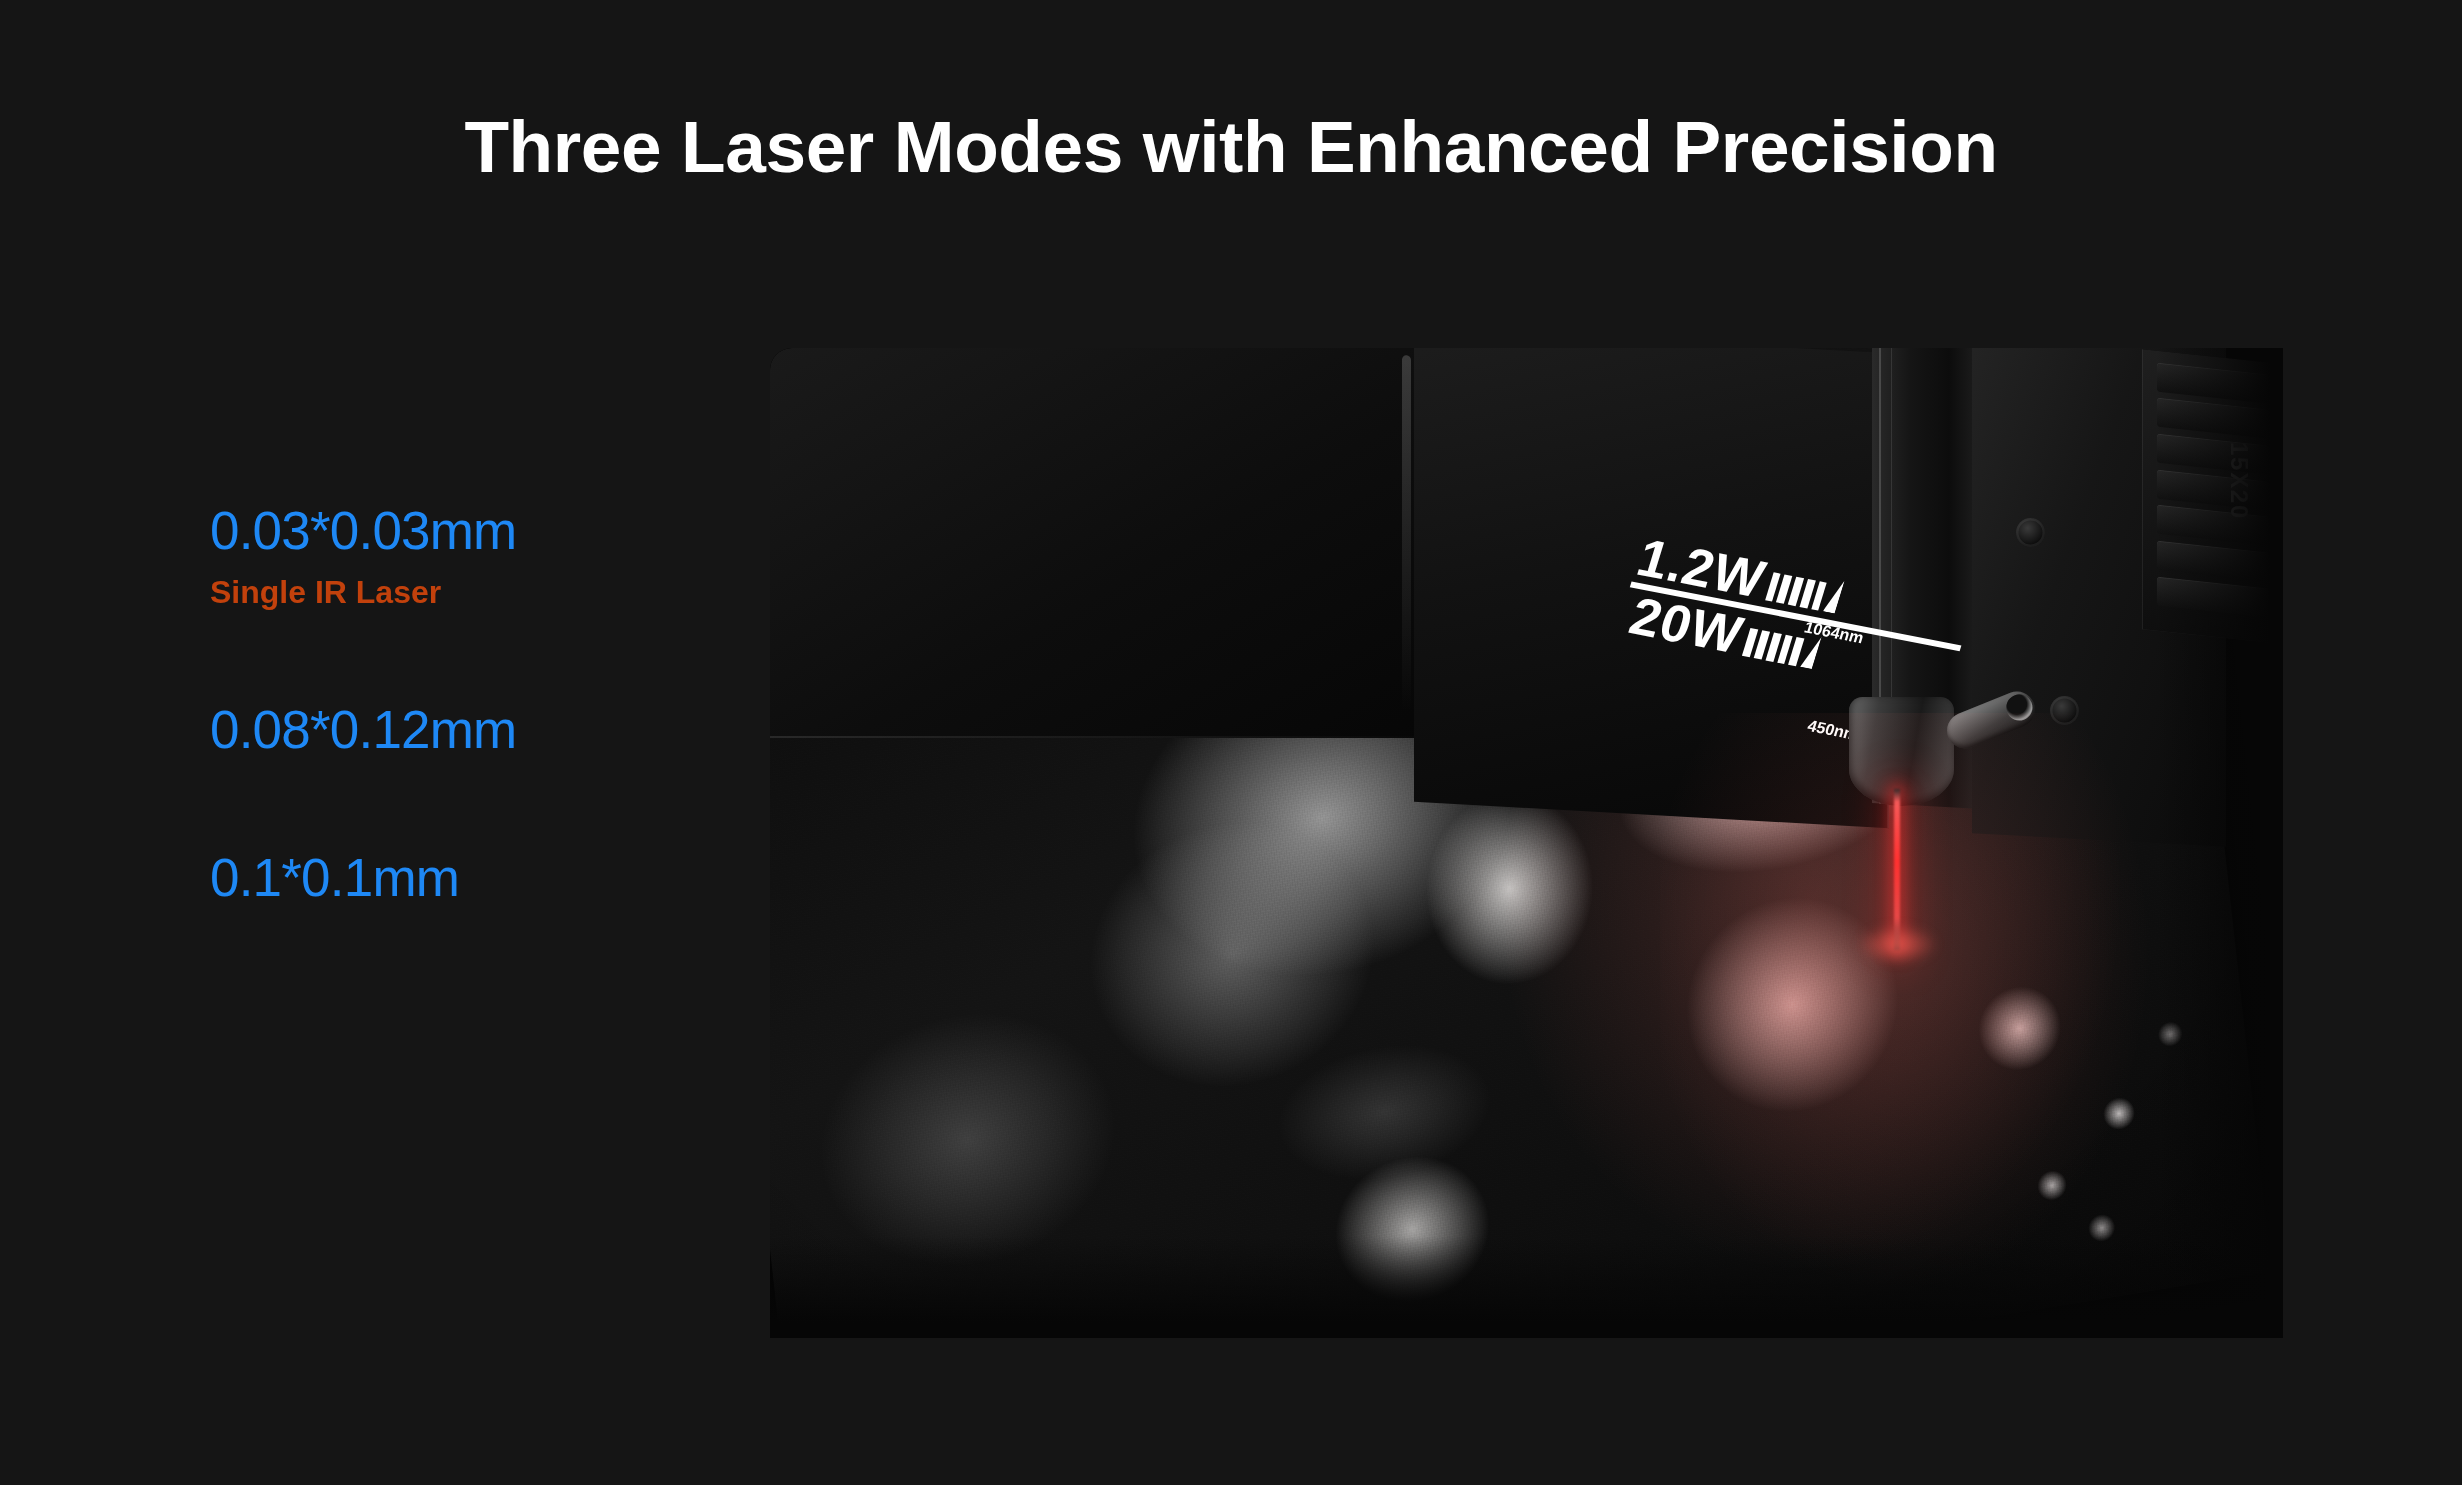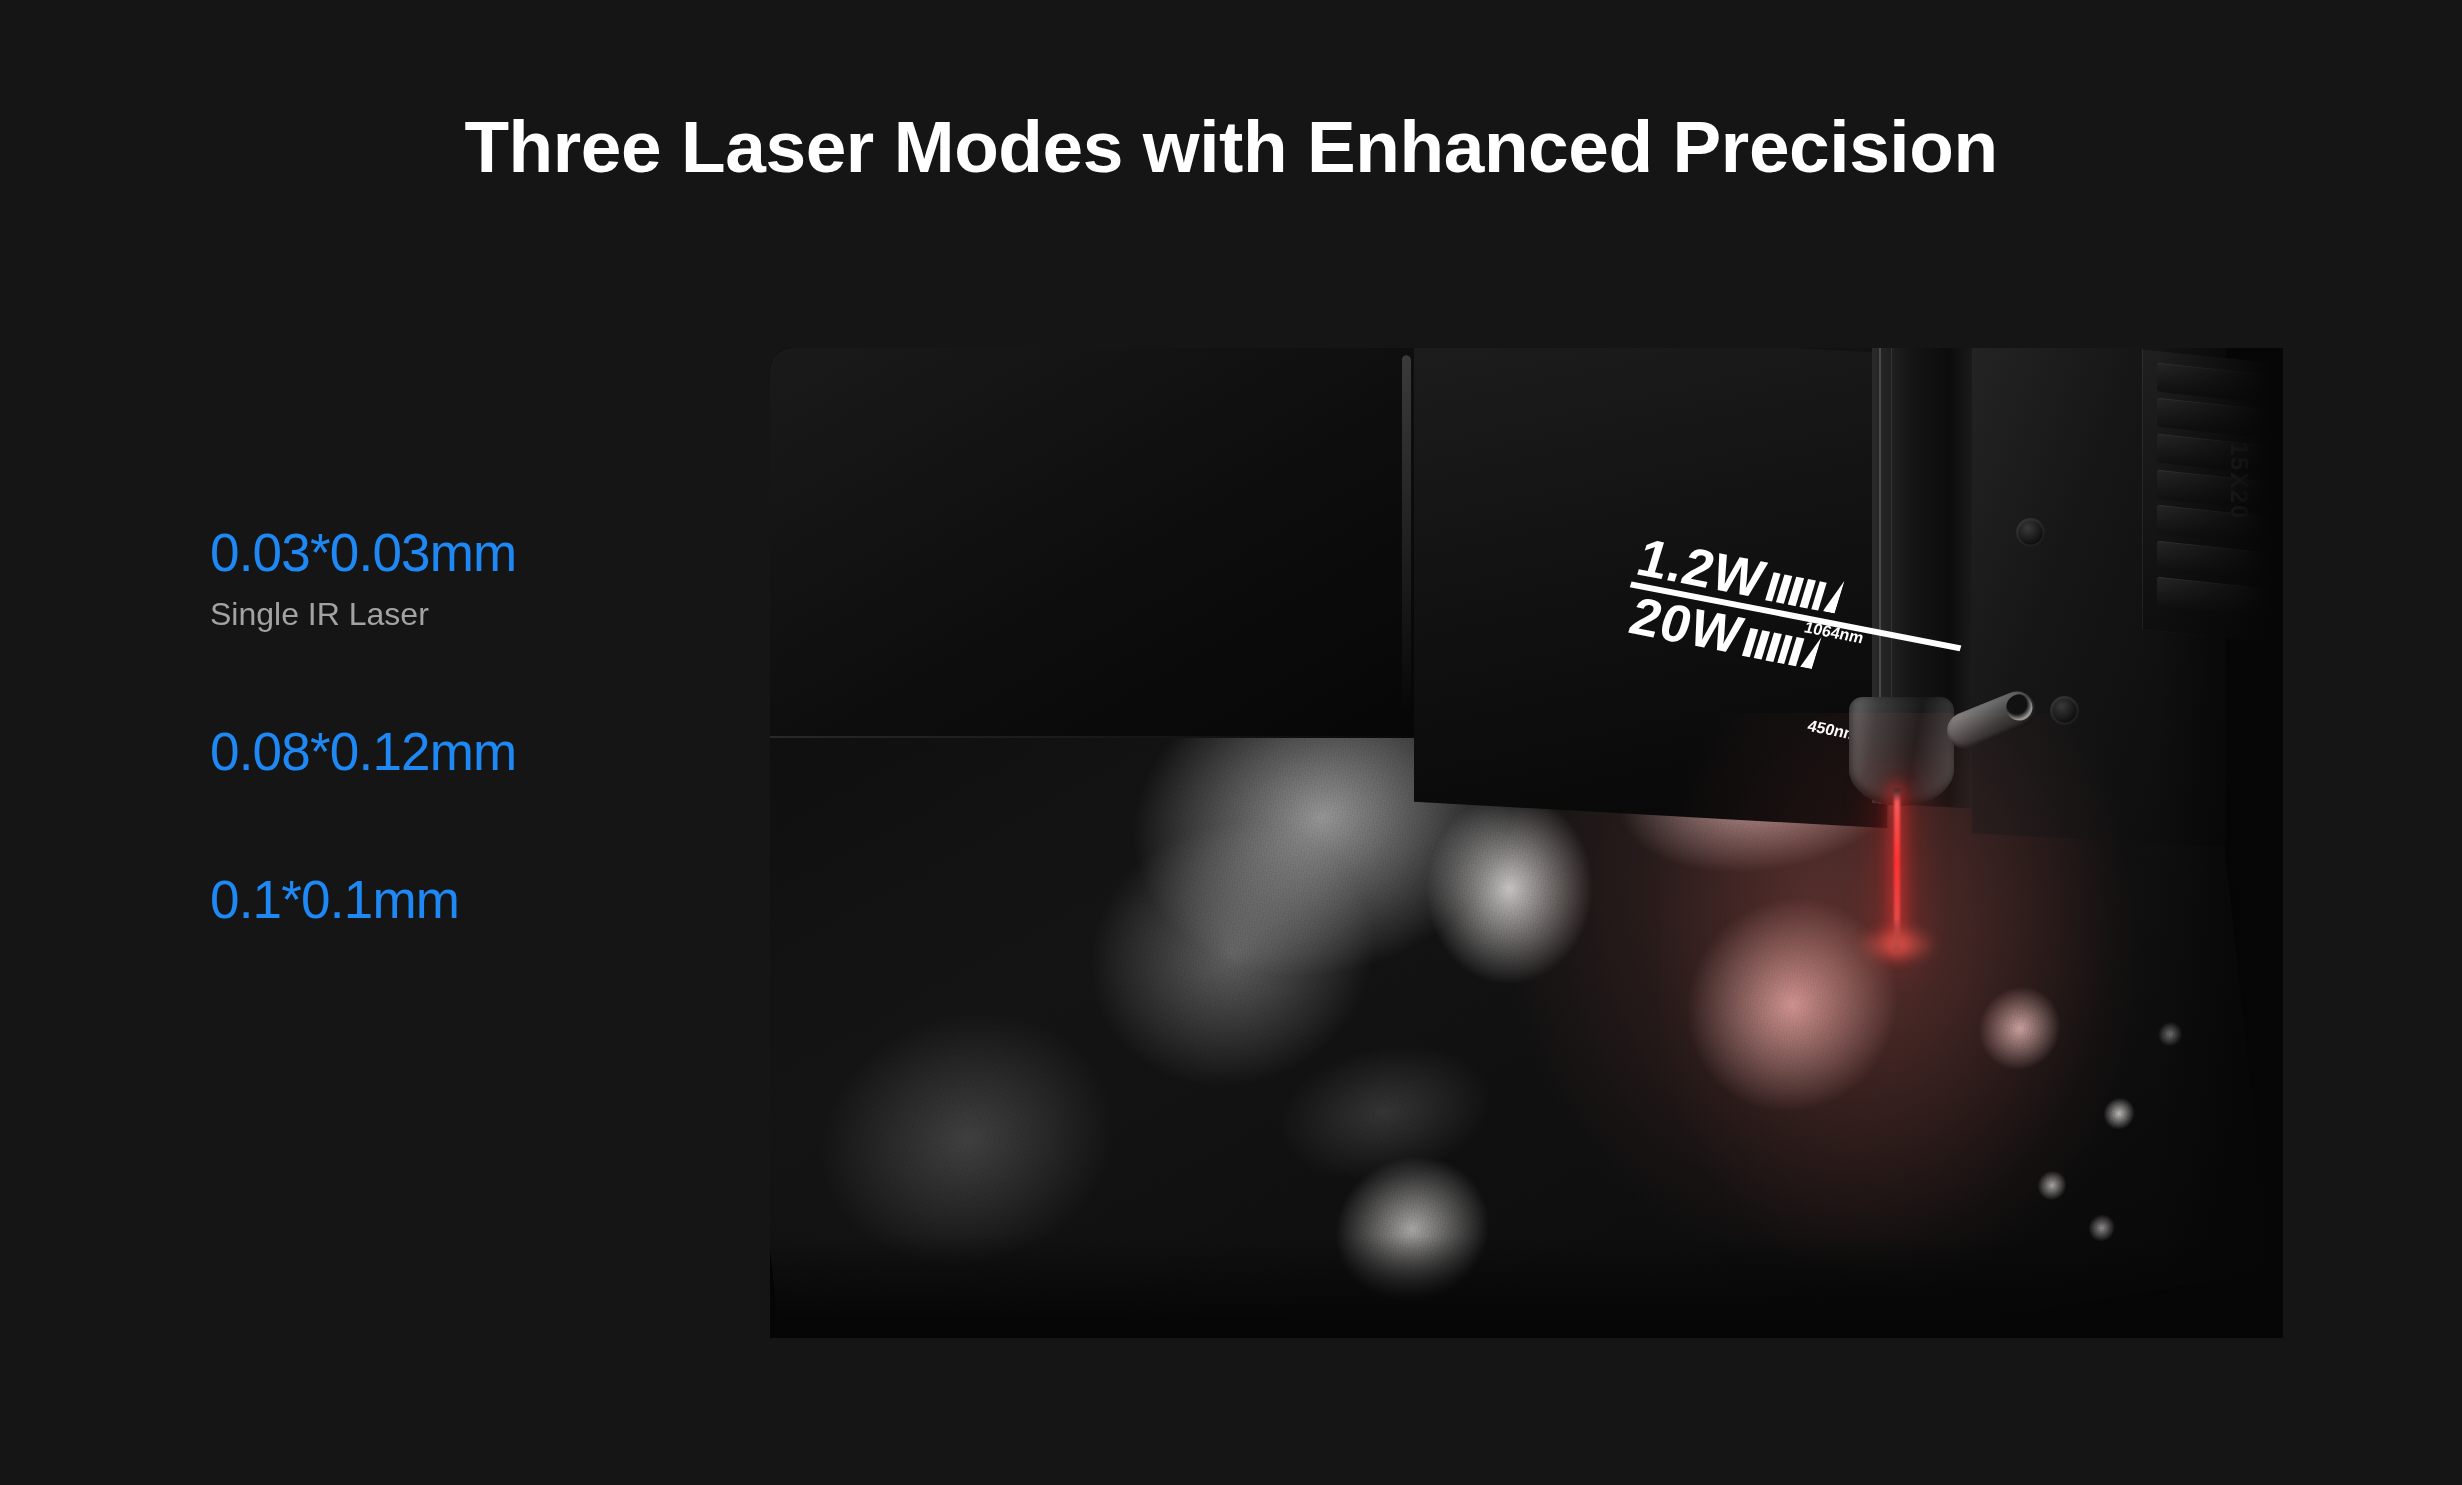--- a/index.html
+++ b/index.html
@@ -29,38 +29,38 @@
     font-weight:bold;
     letter-spacing:-0.4px;
     line-height:1.05;
     white-space:nowrap;
   }
 
   
   .specs {
     position:absolute;
     left:210px;
-    top:526px;
+    top:504px;
     width:526px;
   }
   .spec { margin-bottom:95px; }
   .spec:last-child { margin-bottom:0;margin-top:18px; }
 
   .spec-value {
     color:#1E88F5;
     font-size:53px;
     font-weight:normal;
     line-height:1.0;
     letter-spacing:-0.8px;
     white-space:nowrap;
   }
   .spec-label {
-    color:#a3a3a3;
+    color:#c2410c;
     font-size:32px;
-    font-weight:normal;
+    font-weight:bold;
     line-height:1.0;
     margin-top:18.7px;
     white-space:nowrap;
   }
 
   
   .photo-panel {
     position:absolute;
     left:770px;
     top:348px;

